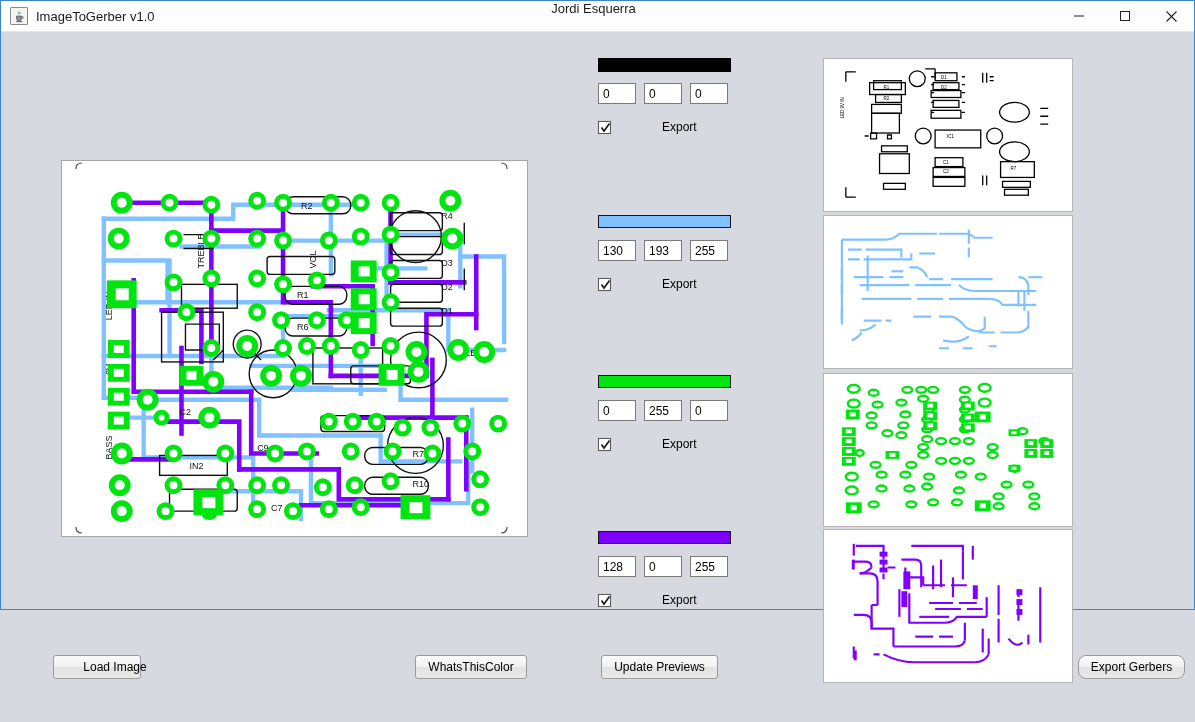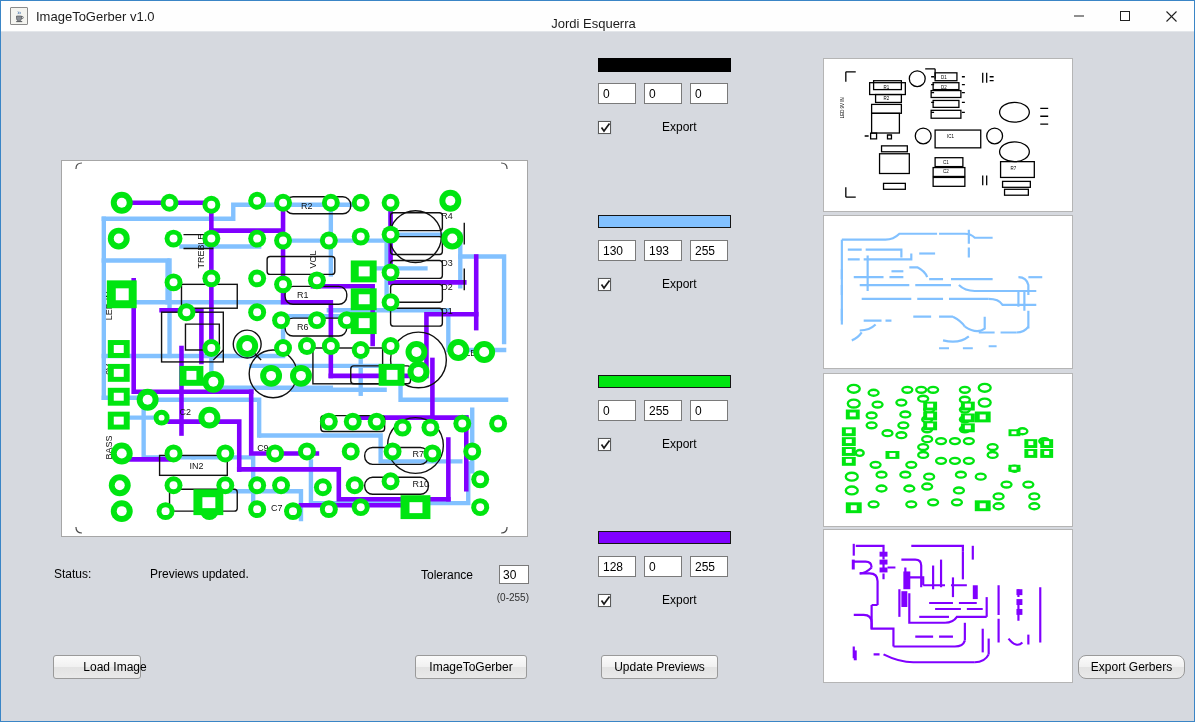--- a/index.html
+++ b/index.html
@@ -3,21 +3,21 @@
 <meta charset="utf-8">
 <style>
   html,body{margin:0;padding:0;}
   body{
     width:1195px;height:722px;overflow:hidden;
     background:#d6d9df;
     font-family:"Liberation Sans",sans-serif;
     font-size:12px;color:#000;
   }
   .window{
-    position:absolute;left:0;top:0;width:1195px;height:722px;
+    position:absolute;left:0;top:0;width:1195px;height:610px;
     box-sizing:border-box;
     border:1px solid #3a85c6;
     background:#d6d9df;
   }
   
   .titlebar{
     position:absolute;left:0;top:0;right:0;height:30px;
     background:#fefefe;
     border-bottom:1px solid #e3e6ea;
     display:flex;align-items:center;
@@ -28,21 +28,21 @@
     border:1px solid #8a8a8a;background:#f4f4f0;border-radius:1px;
     display:flex;align-items:center;justify-content:center;
   }
   .tb-icon svg{display:block;}
   .tb-title{
     font-size:13px;color:#1b1b1b;white-space:nowrap;
     font-family:"Liberation Sans",sans-serif;
   }
   .tb-center{
     position:absolute;left:0;right:8px;top:0;height:30px;
-    display:flex;align-items:flex-end;justify-content:center;
+    display:flex;align-items:flex-start;justify-content:center;
     pointer-events:none;
   }
   .tb-center span{font-size:13px;color:#1b1b1b;}
   .tb-buttons{
     position:absolute;right:0;top:0;height:30px;display:flex;
   }
   .tb-btn{
     width:46px;height:30px;display:flex;align-items:center;justify-content:center;
     cursor:default;
   }
@@ -474,30 +474,23 @@
             <rect x="298" y="134" width="11" height="10"></rect>
             <rect x="298" y="158" width="11" height="10"></rect>
             <rect x="326" y="210" width="11" height="10"></rect>
             <rect x="349" y="343" width="13" height="11"></rect>
             <rect x="125" y="211" width="10" height="9"></rect>
           </g>
         </g>
       </svg>
     </div>
 
-    <div class="status-row">
-      <span class="status-label">Status:</span>
-      <span class="status-text">Previews updated.</span>
-      <span class="tol-label">Tolerance</span>
-      <input class="tol-input" type="text" value="30" style="">
-      <span class="tol-hint">(0-255)</span>
-    </div>
 
     <div class="btn" style="left:52px;top:623px;width:88px;padding-left:36px;">Load Image</div>
-    <div class="btn" style="left:414px;top:623px;width:112px;">ImageToGerber</div>
+    <div class="btn" style="left:414px;top:623px;width:112px;">WhatsThisColor</div>
     <div class="btn" style="left:600px;top:623px;width:117px;">Update Previews</div>
     <div class="btn" style="left:1077px;top:623px;width:107px;border-radius:8px;">Export Gerbers</div>
 
     <div class="color-col">
 
       <div class="cgroup" style="top:26px;">
         <div class="swatch black" style="background:#000000;"></div>
         <div class="rgb-row">
           <input class="rgb-in c0" type="text" value="0" style="">
           <input class="rgb-in c1" type="text" value="0" style="">

